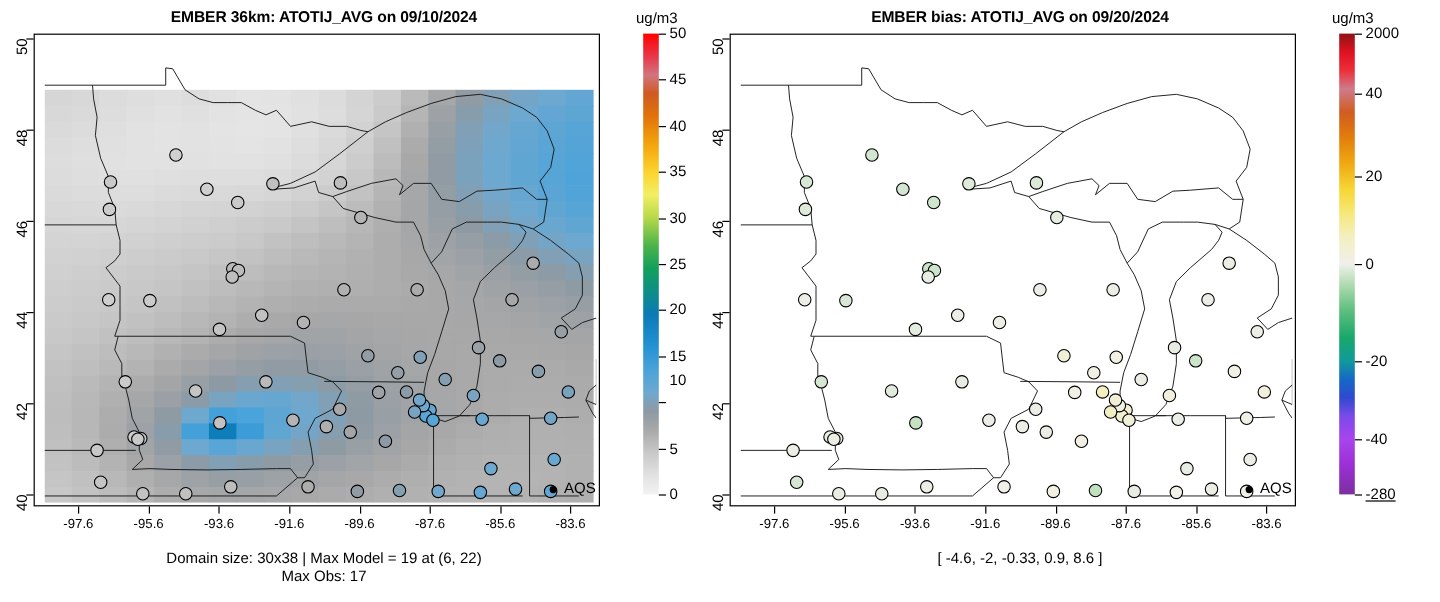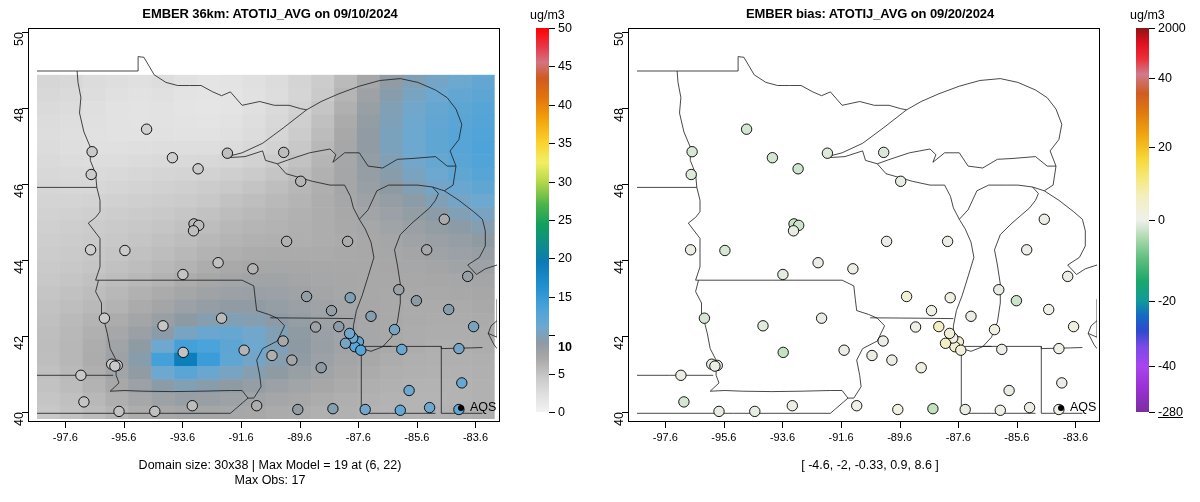--- a/index.html
+++ b/index.html
@@ -1,21 +1,21 @@
 <!DOCTYPE html>
 <html><head>
 <meta charset="utf-8">
 <style>
   html,body{margin:0;padding:0;background:#ffffff;}
   body{width:1200px;height:502px;font-family:"Liberation Sans",sans-serif;color:#000;overflow:hidden;}
   .root{position:relative;width:1200px;height:502px;}
 
   .panel{position:absolute;top:0;height:502px;width:600px;}
   .panel-left{left:0;}
-  .panel-right{left:600px;}
+  .panel-right{left:580px;}
 
   .ptitle{
     position:absolute;top:6px;left:0;width:540px;text-align:center;
     font-size:13px;font-weight:bold;letter-spacing:-0.1px;
   }
 
   
   .plotbox{
     position:absolute;left:28px;top:28px;width:472px;height:394px;
     border:1px solid #000;box-sizing:border-box;background:#ffffff;overflow:hidden;
@@ -725,21 +725,21 @@
     </div>
 
     <div class="cbwrap cb-left" id="cb-model">
       <div class="cbunit">ug/m3</div>
       <div class="cbbar" id="cbbar-model" style="background: linear-gradient(rgb(255, 0, 0) 0%, rgb(232, 56, 74) 5%, rgb(210, 116, 127) 9%, rgb(207, 90, 34) 13%, rgb(226, 115, 10) 18%, rgb(243, 164, 12) 24%, rgb(251, 211, 46) 30%, rgb(242, 239, 99) 35%, rgb(182, 216, 74) 40%, rgb(76, 180, 74) 46%, rgb(18, 160, 92) 51%, rgb(14, 142, 134) 56%, rgb(11, 122, 181) 61%, rgb(31, 143, 208) 67%, rgb(74, 163, 218) 73%, rgb(111, 168, 207) 78%, rgb(142, 154, 163) 82%, rgb(168, 168, 168) 86%, rgb(201, 201, 201) 91%, rgb(226, 226, 226) 96%, rgb(242, 242, 242) 100%); border: 0px;"></div>
     <div class="cbtick" style="top: 384px;"></div>
         <div class="cblab" style="top: 384px;">0</div>
         <div class="cbtick" style="top: 345.6px;"></div>
         <div class="cblab" style="top: 345.6px;">5</div>
         <div class="cbtick" style="top: 307.2px;"></div>
-        <div class="cblab" style="top: 319px; font-weight: bold;">10</div>
+        <div class="cblab" style="top: 289px;">10</div>
         <div class="cbtick" style="top: 268.8px;"></div>
         <div class="cblab" style="top: 268.8px;">15</div>
         <div class="cbtick" style="top: 230.4px;"></div>
         <div class="cblab" style="top: 230.4px;">20</div>
         <div class="cbtick" style="top: 192px;"></div>
         <div class="cblab" style="top: 192px;">25</div>
         <div class="cbtick" style="top: 153.6px;"></div>
         <div class="cblab" style="top: 153.6px;">30</div>
         <div class="cbtick" style="top: 115.2px;"></div>
         <div class="cblab" style="top: 115.2px;">35</div>

